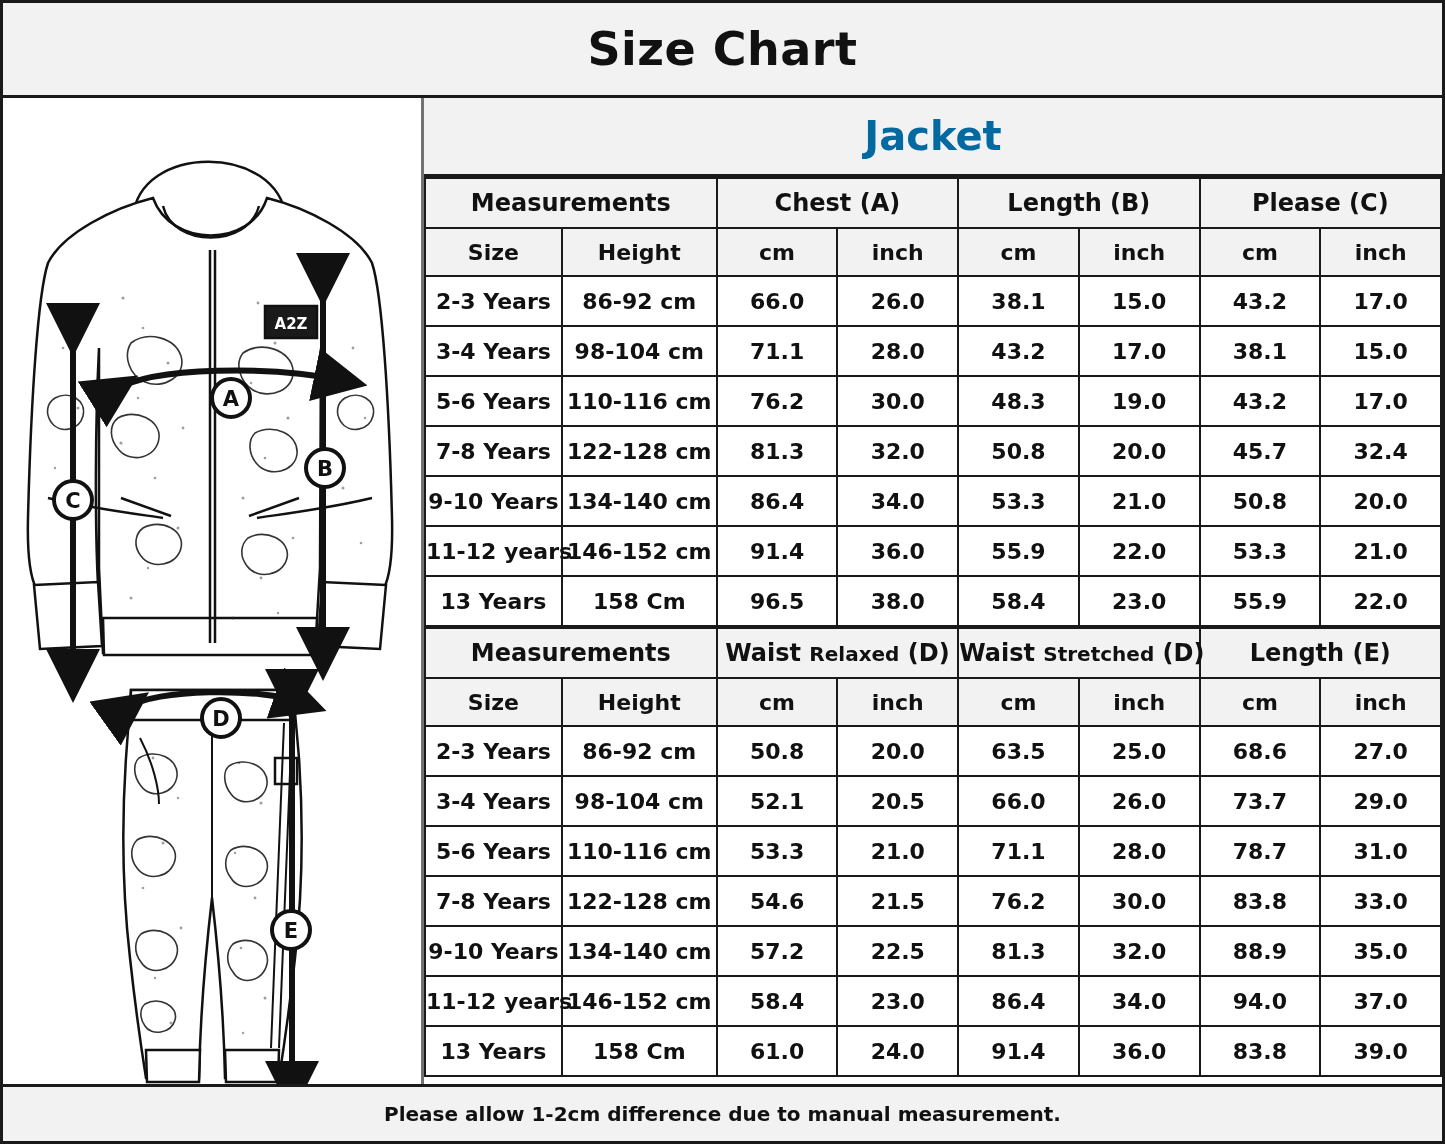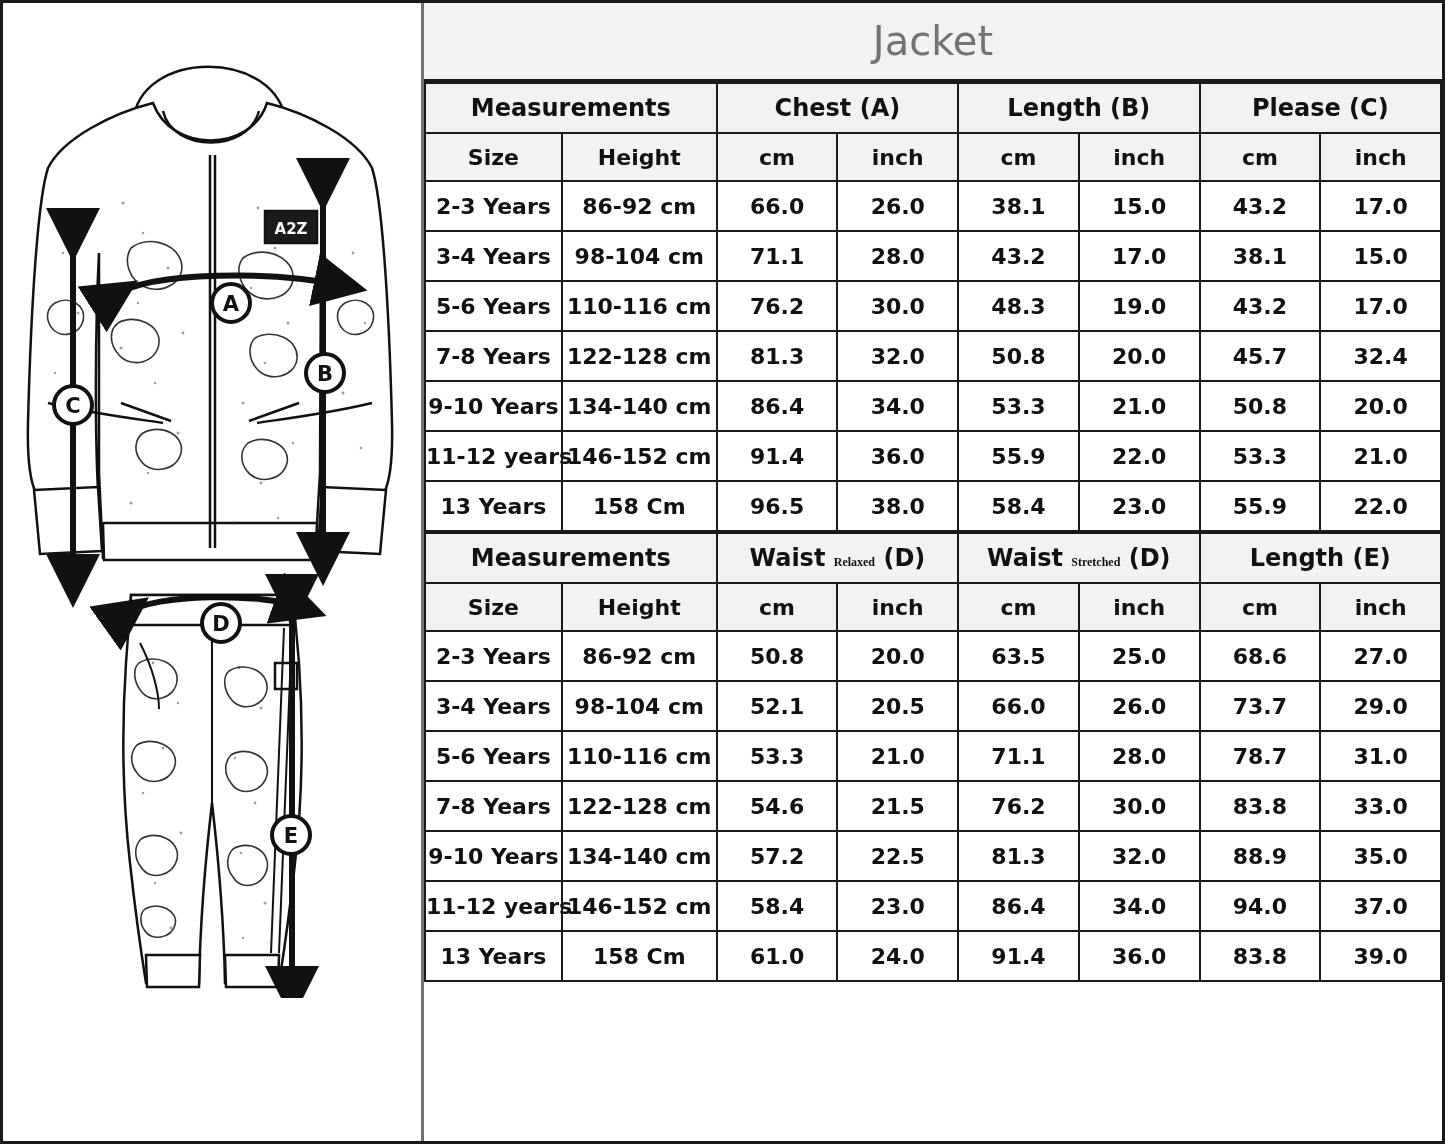--- a/index.html
+++ b/index.html
@@ -78,22 +78,22 @@
     height: 76px;
     display: flex;
     align-items: center;
     justify-content: center;
   }
   .section-head.second {
     border-top: 3px solid #1a1a1a;
   }
   .section-head .section-title {
     font-size: 40px;
-    font-weight: normal;
-    color: #737373;
+    font-weight: bold;
+    color: #0369a1;
   }
   
   table.sz {
     width: 100%;
     border-collapse: collapse;
     table-layout: fixed;
     background: #fff;
   }
   table.sz th, table.sz td {
     border: 2px solid #1a1a1a;
@@ -103,37 +103,39 @@
     padding: 0;
     white-space: nowrap;
   }
   table.sz th {
     background: #f2f2f2;
   }
   .hdr1 th { height: 48px; font-size: 24px; }
   .hdr2 th { height: 46px; font-size: 22px; }
   table.sz td { height: 48px; font-size: 22px; }
   .unit-sub {
-    font-size: 12px;
+    font-size: 20px;
     font-weight: bold;
-    font-family: Liberation Serif, serif;
   }
   
   col.c-size   { width: 136px; }
   col.c-height { width: 154px; }
   col.c-num    { width: 120px; }
 
   
   .illus-svg { position: absolute; left: 0; top: 0; }
 </style>
 </head>
 <body>
 
 <div class="page">
 
+  <div class="title-bar">
+    <div class="title">Size Chart</div>
+  </div>
 
   <div class="body-area">
 
     <div class="illus-pane">
       <svg class="illus-svg" width="415" height="995" viewBox="0 0 415 995">
         <defs>
           <marker id="ah" markerWidth="9" markerHeight="9" refX="4.5" refY="4.5" orient="auto">
             <path d="M0,0 L9,4.5 L0,9 z" fill="#111"></path>
           </marker>
         </defs>
@@ -503,13 +505,16 @@
             <td>36.0</td>
             <td>83.8</td>
             <td>39.0</td>
           </tr>
         </tbody>
       </table>
 
     </div>
   </div>
 
+  <div class="footer">
+    <div class="note">Please allow 1-2cm difference due to manual measurement.</div>
+  </div>
 </div>
 
 </body></html>

